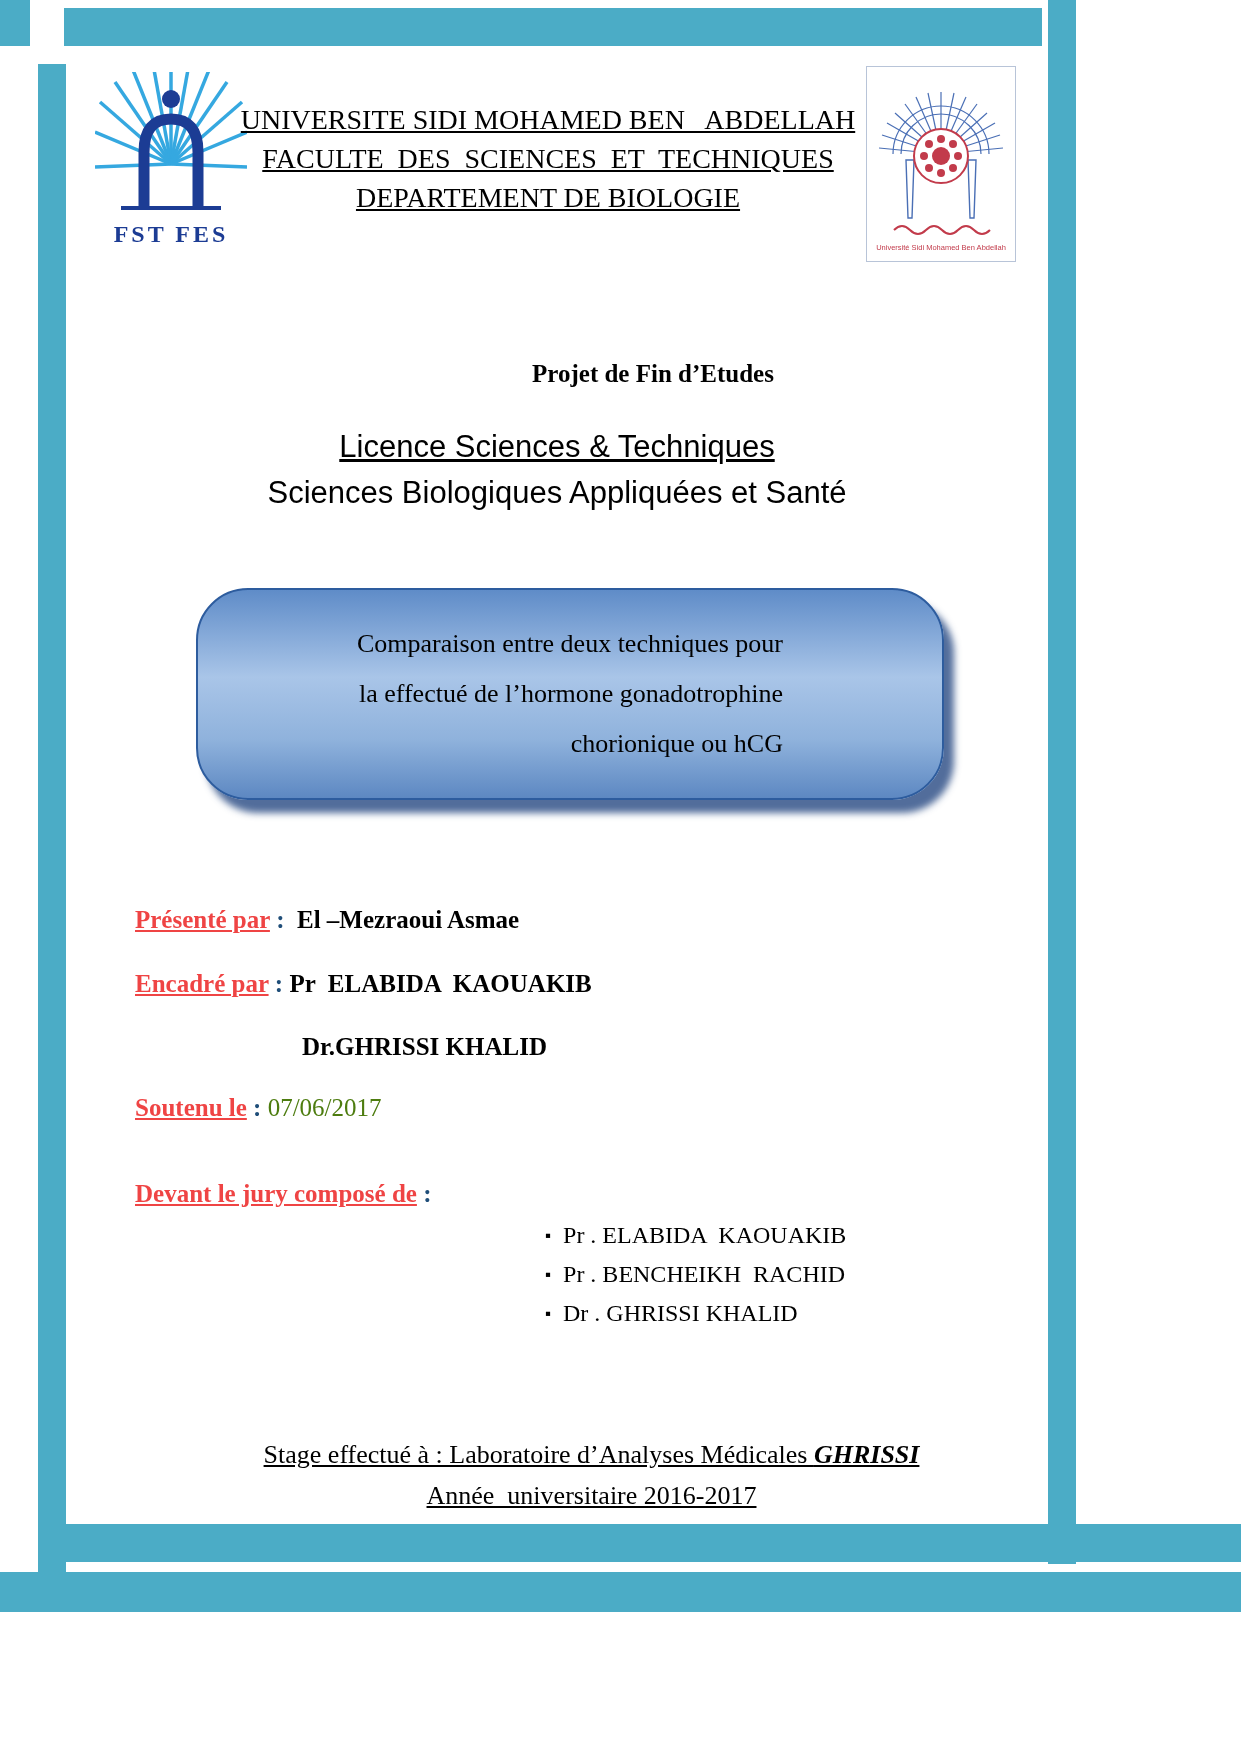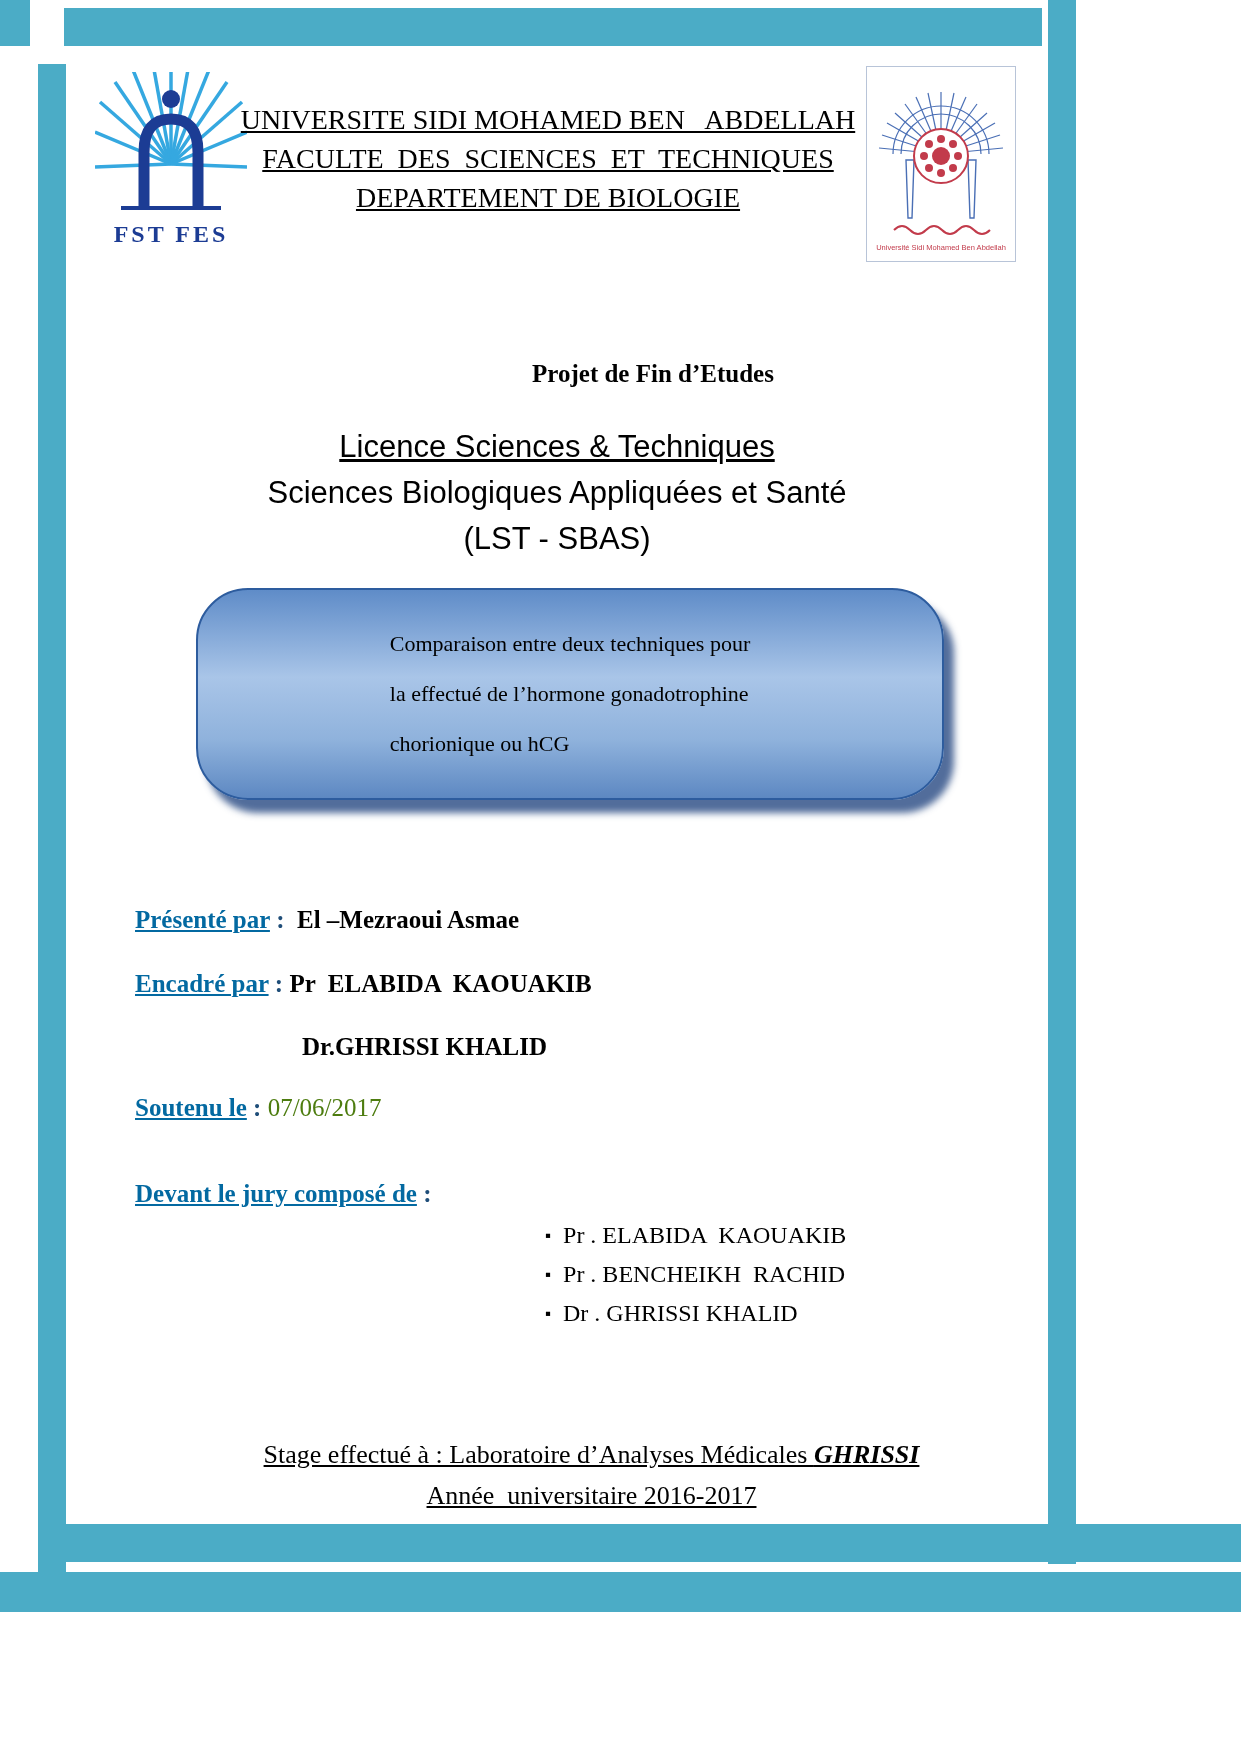--- a/index.html
+++ b/index.html
@@ -42,27 +42,27 @@
 
   
   .title-box {
     position:absolute; left:196px; top:588px; width:748px; height:212px;
     border-radius:52px; border:2px solid #2d5c9e;
     background:linear-gradient(180deg,#5f8cc8 0%,#a9c5e8 42%,#8fb2dc 72%,#5d88c2 100%);
     box-shadow:10px 13px 7px rgba(52,84,137,0.85);
     display:flex; align-items:center; justify-content:center;
   }
   .title-box .inner {
-    text-align:left; font-size:22px; line-height:50px; color:#000;
+    text-align:right; font-size:26px; line-height:50px; color:#000;
     padding:0 28px;
   }
 
   
   .detail { position:absolute; left:135px; font-size:25px; }
-  .lbl { color:#0369a1; font-weight:bold; text-decoration:underline; }
+  .lbl { color:#ef4444; font-weight:bold; text-decoration:underline; }
   .colon { color:#1F4E79; font-weight:bold; }
   .val-bold { font-weight:bold; color:#000; }
   .val-reg { font-weight:normal; color:#4d7c0f; }
 
   .d1 { top:906px; }
   .d2 { top:970px; }
   .d3 { top:1033px; left:302px; }
   .d4 { top:1094px; }
   .d5 { top:1180px; }
 
@@ -167,21 +167,20 @@
     <span class="hline" data-bind="header.university">UNIVERSITE SIDI MOHAMED BEN   ABDELLAH</span>
     <span class="hline" data-bind="header.faculty">FACULTE  DES  SCIENCES  ET  TECHNIQUES</span>
     <span class="hline" data-bind="header.department">DEPARTEMENT DE BIOLOGIE</span>
   </div>
 
   <div class="projet" data-bind="intro.project">Projet de Fin d’Etudes</div>
 
   <div class="degree-block">
     <div><span class="u" data-bind="intro.degree">Licence Sciences &amp; Techniques</span></div>
     <div><span data-bind="intro.program">Sciences Biologiques Appliquées et Santé</span></div>
-    <div><span data-bind="intro.abbrev">(LST - SBAS)</span></div>
   </div>
 
   <div class="title-box">
     <div class="inner">
       <span data-bind="title_box.line1">Comparaison entre deux techniques pour</span><br>
       <span data-bind="title_box.line2">la effectué de l’hormone gonadotrophine</span><br>
       <span data-bind="title_box.line3">chorionique ou hCG</span>
     </div>
   </div>
 

